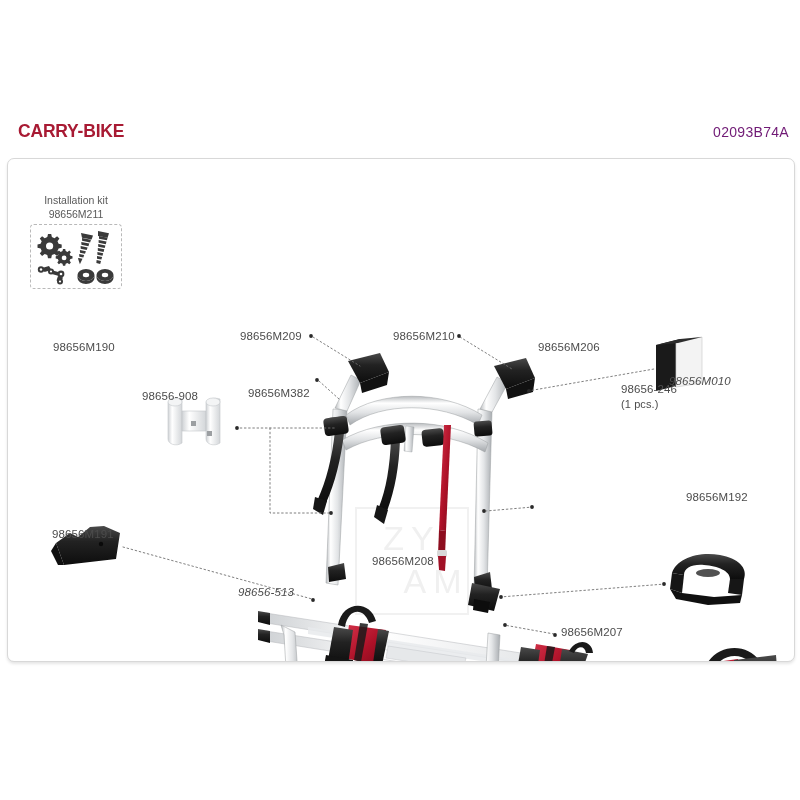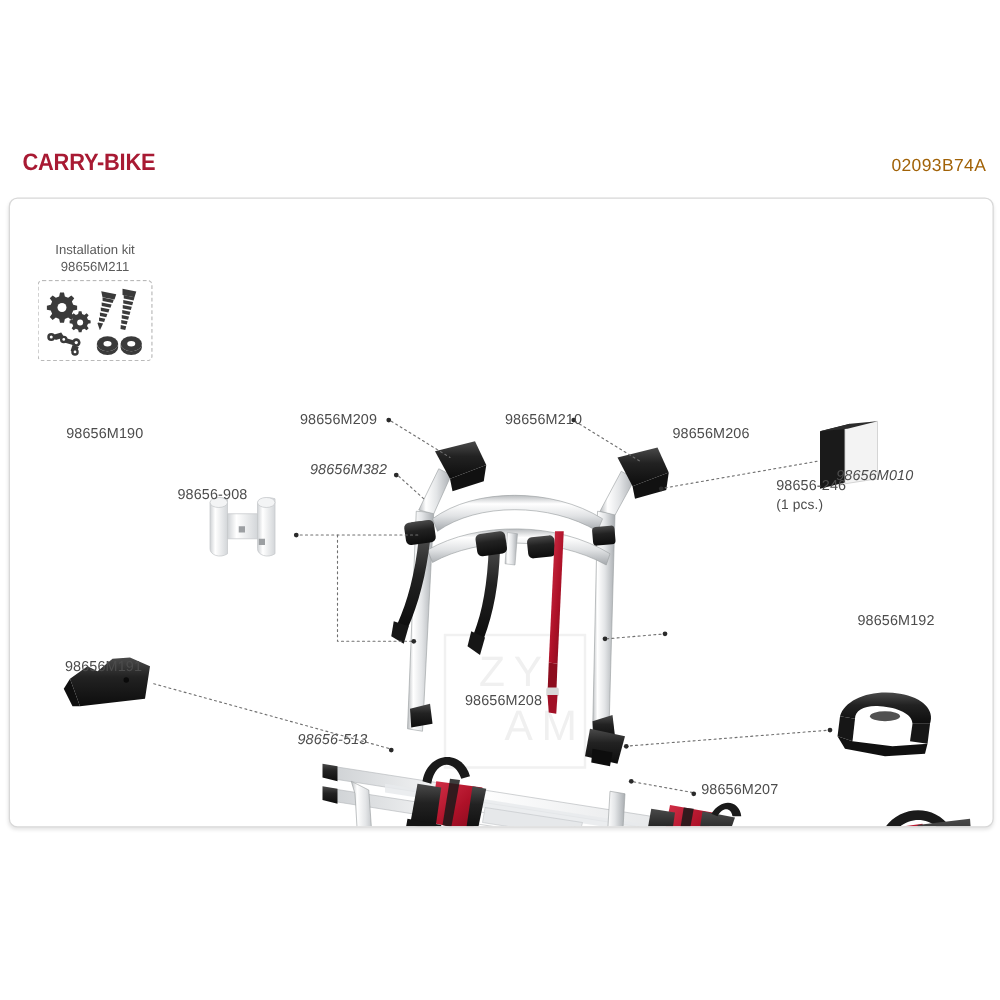--- a/index.html
+++ b/index.html
@@ -55,21 +55,21 @@
     font-weight: normal;
     color: #8e8e8e;
     letter-spacing: 0.1px;
     white-space: nowrap;
   }
   .doc-code {
     position: absolute;
     right: 11px;
     top: 6px;
     font-size: 14px;
-    color: #a16207;
+    color: #701a75;
     letter-spacing: 0.3px;
     white-space: nowrap;
   }
 
   
   .panel {
     position: absolute;
     left: 7px;
     top: 158px;
     width: 786px;
@@ -486,23 +486,23 @@
             <ellipse cx="74" cy="50" rx="8.5" ry="6"></ellipse>
             <ellipse cx="74" cy="50" rx="3.2" ry="2.2" fill="#fff"></ellipse>
             <path d="M65.5 50 a8.5 6 0 0 0 17 0 l0 3 a8.5 6 0 0 1 -17 0z"></path>
           </g>
         </svg>
       </div>
     </div>
 
     <div class="lbl" style="left:232px; top:171px;">98656M209</div>
 
-    <div class="lbl" style="left:396px; top:171px;">98656M210</div>
-
-    <div class="lbl" style="left:240px; top:211px;font-style:italic;">98656M382</div>
+    <div class="lbl" style="left:385px; top:171px;">98656M210</div>
+
+    <div class="lbl" style="left:240px; top:228px;">98656M382</div>
 
     <div class="lbl" style="left:134px; top:231px;">98656-908</div>
 
     <div class="lbl center" style="left:613px; top:224px; width:84px;">98656-246</div>
     <div class="lbl sub center" style="left:613px; top:239px; width:84px;">(1 pcs.)</div>
 
     <div class="lbl" style="left:45px; top:182px;">98656M190</div>
 
     <div class="lbl" style="left:530px; top:182px;">98656M206</div>
 

